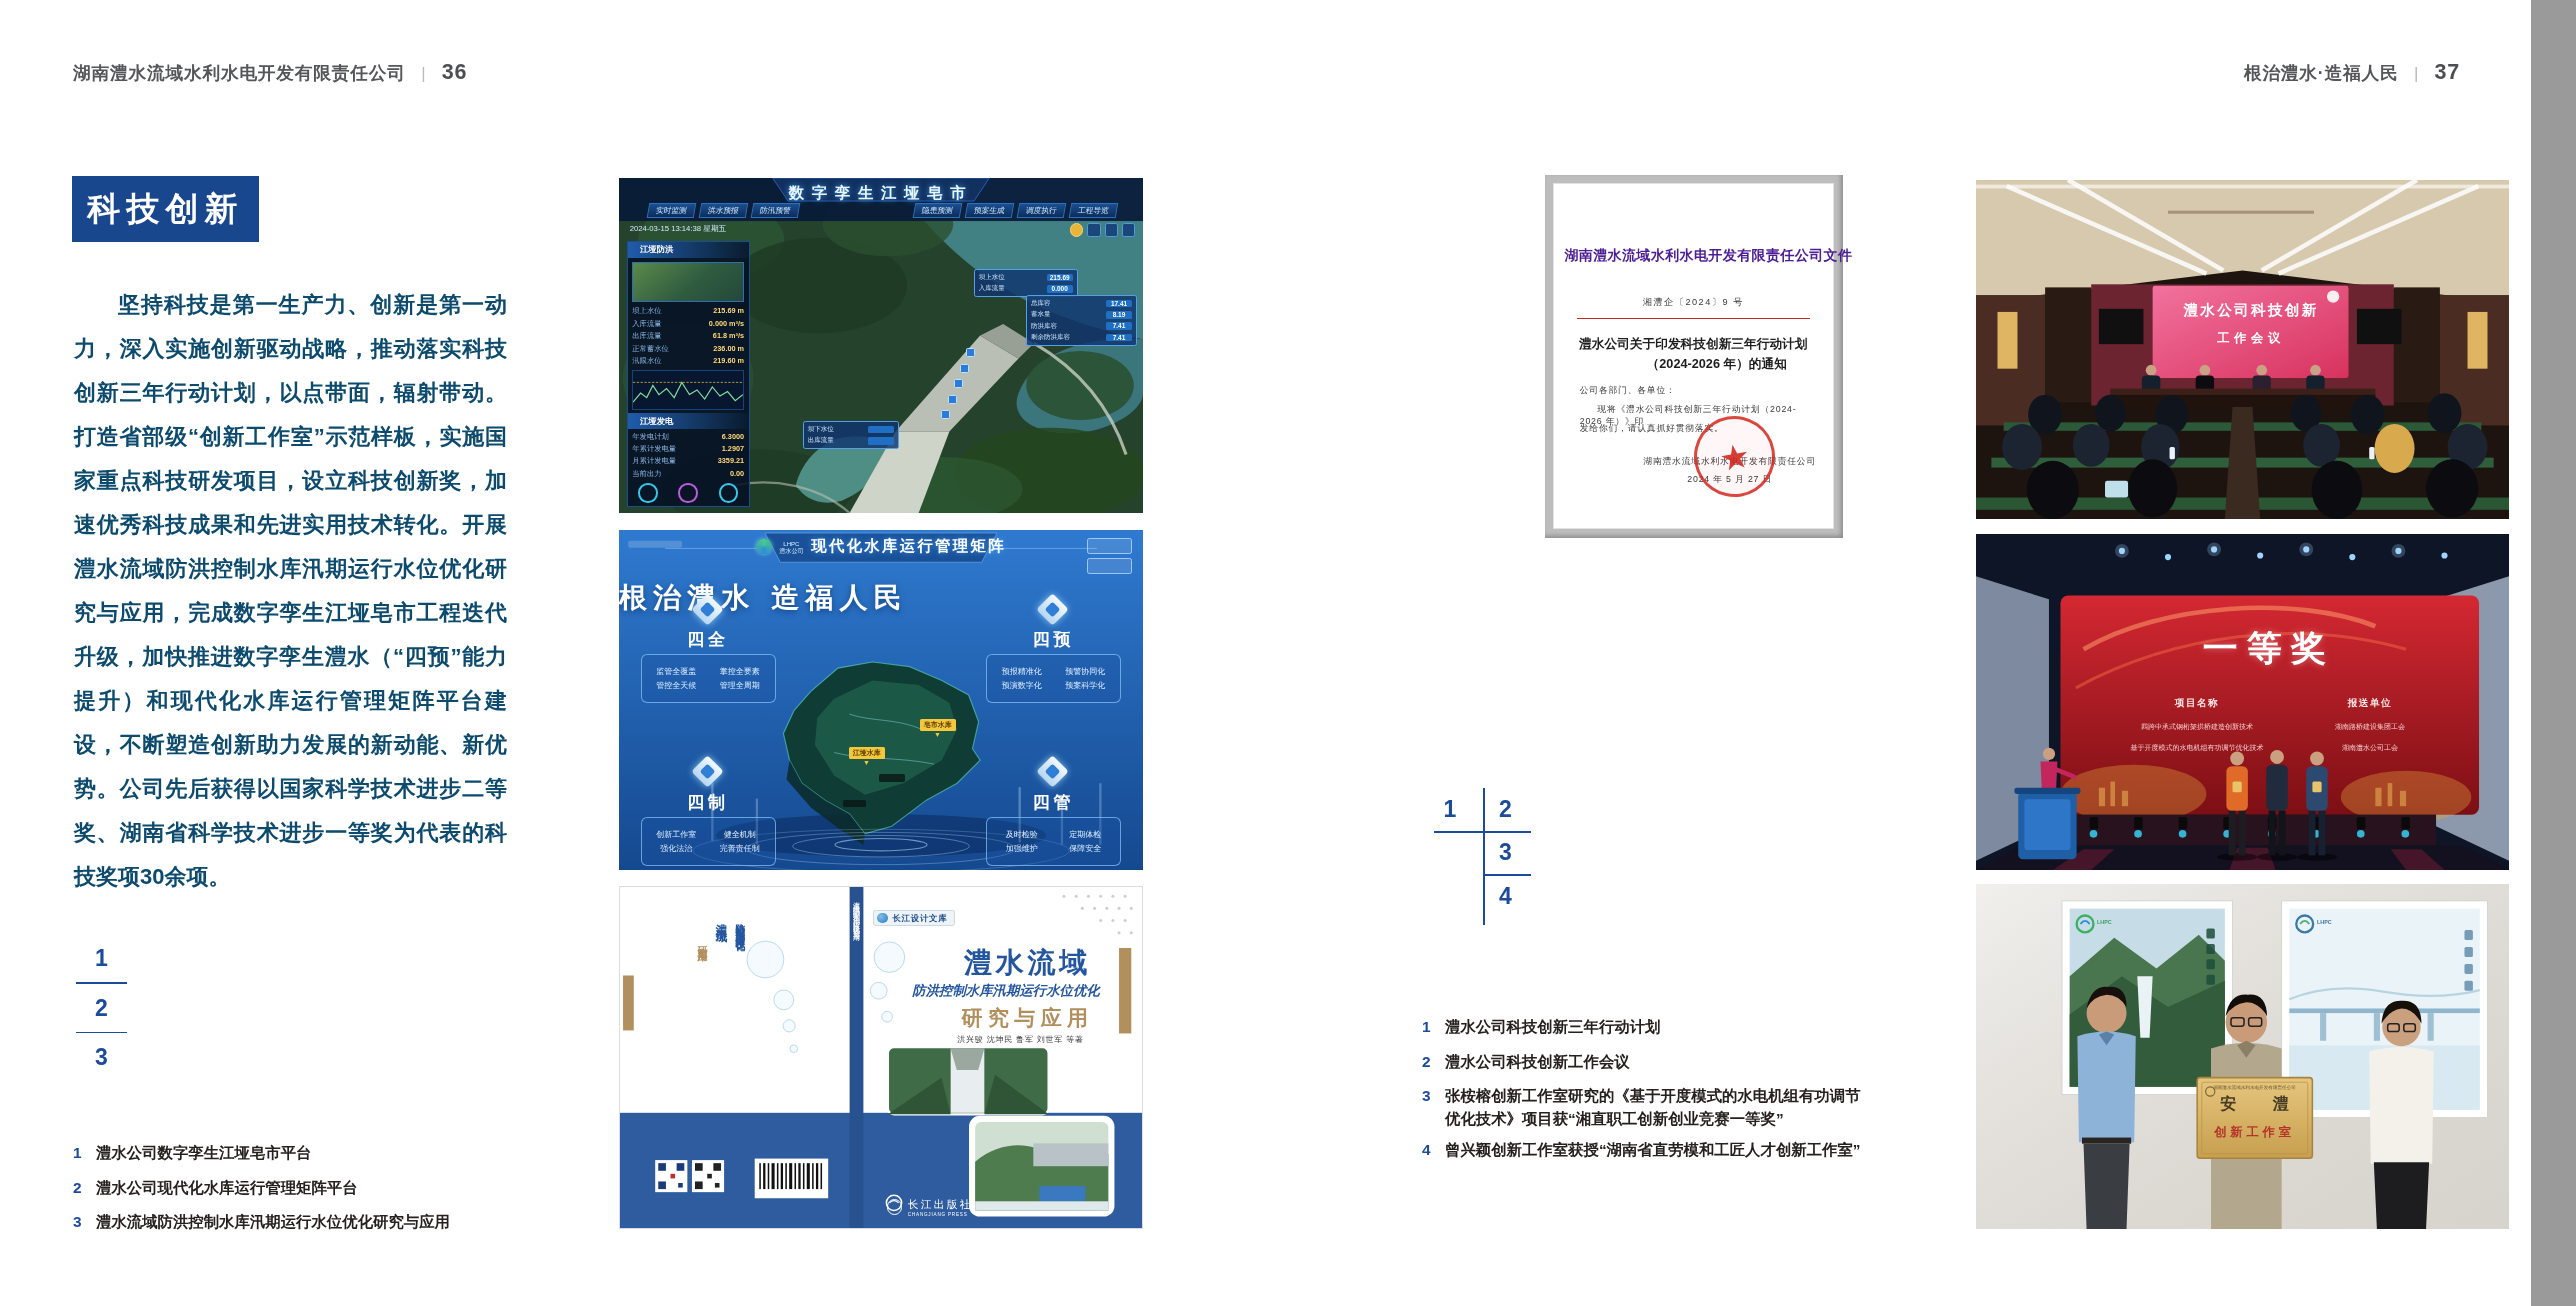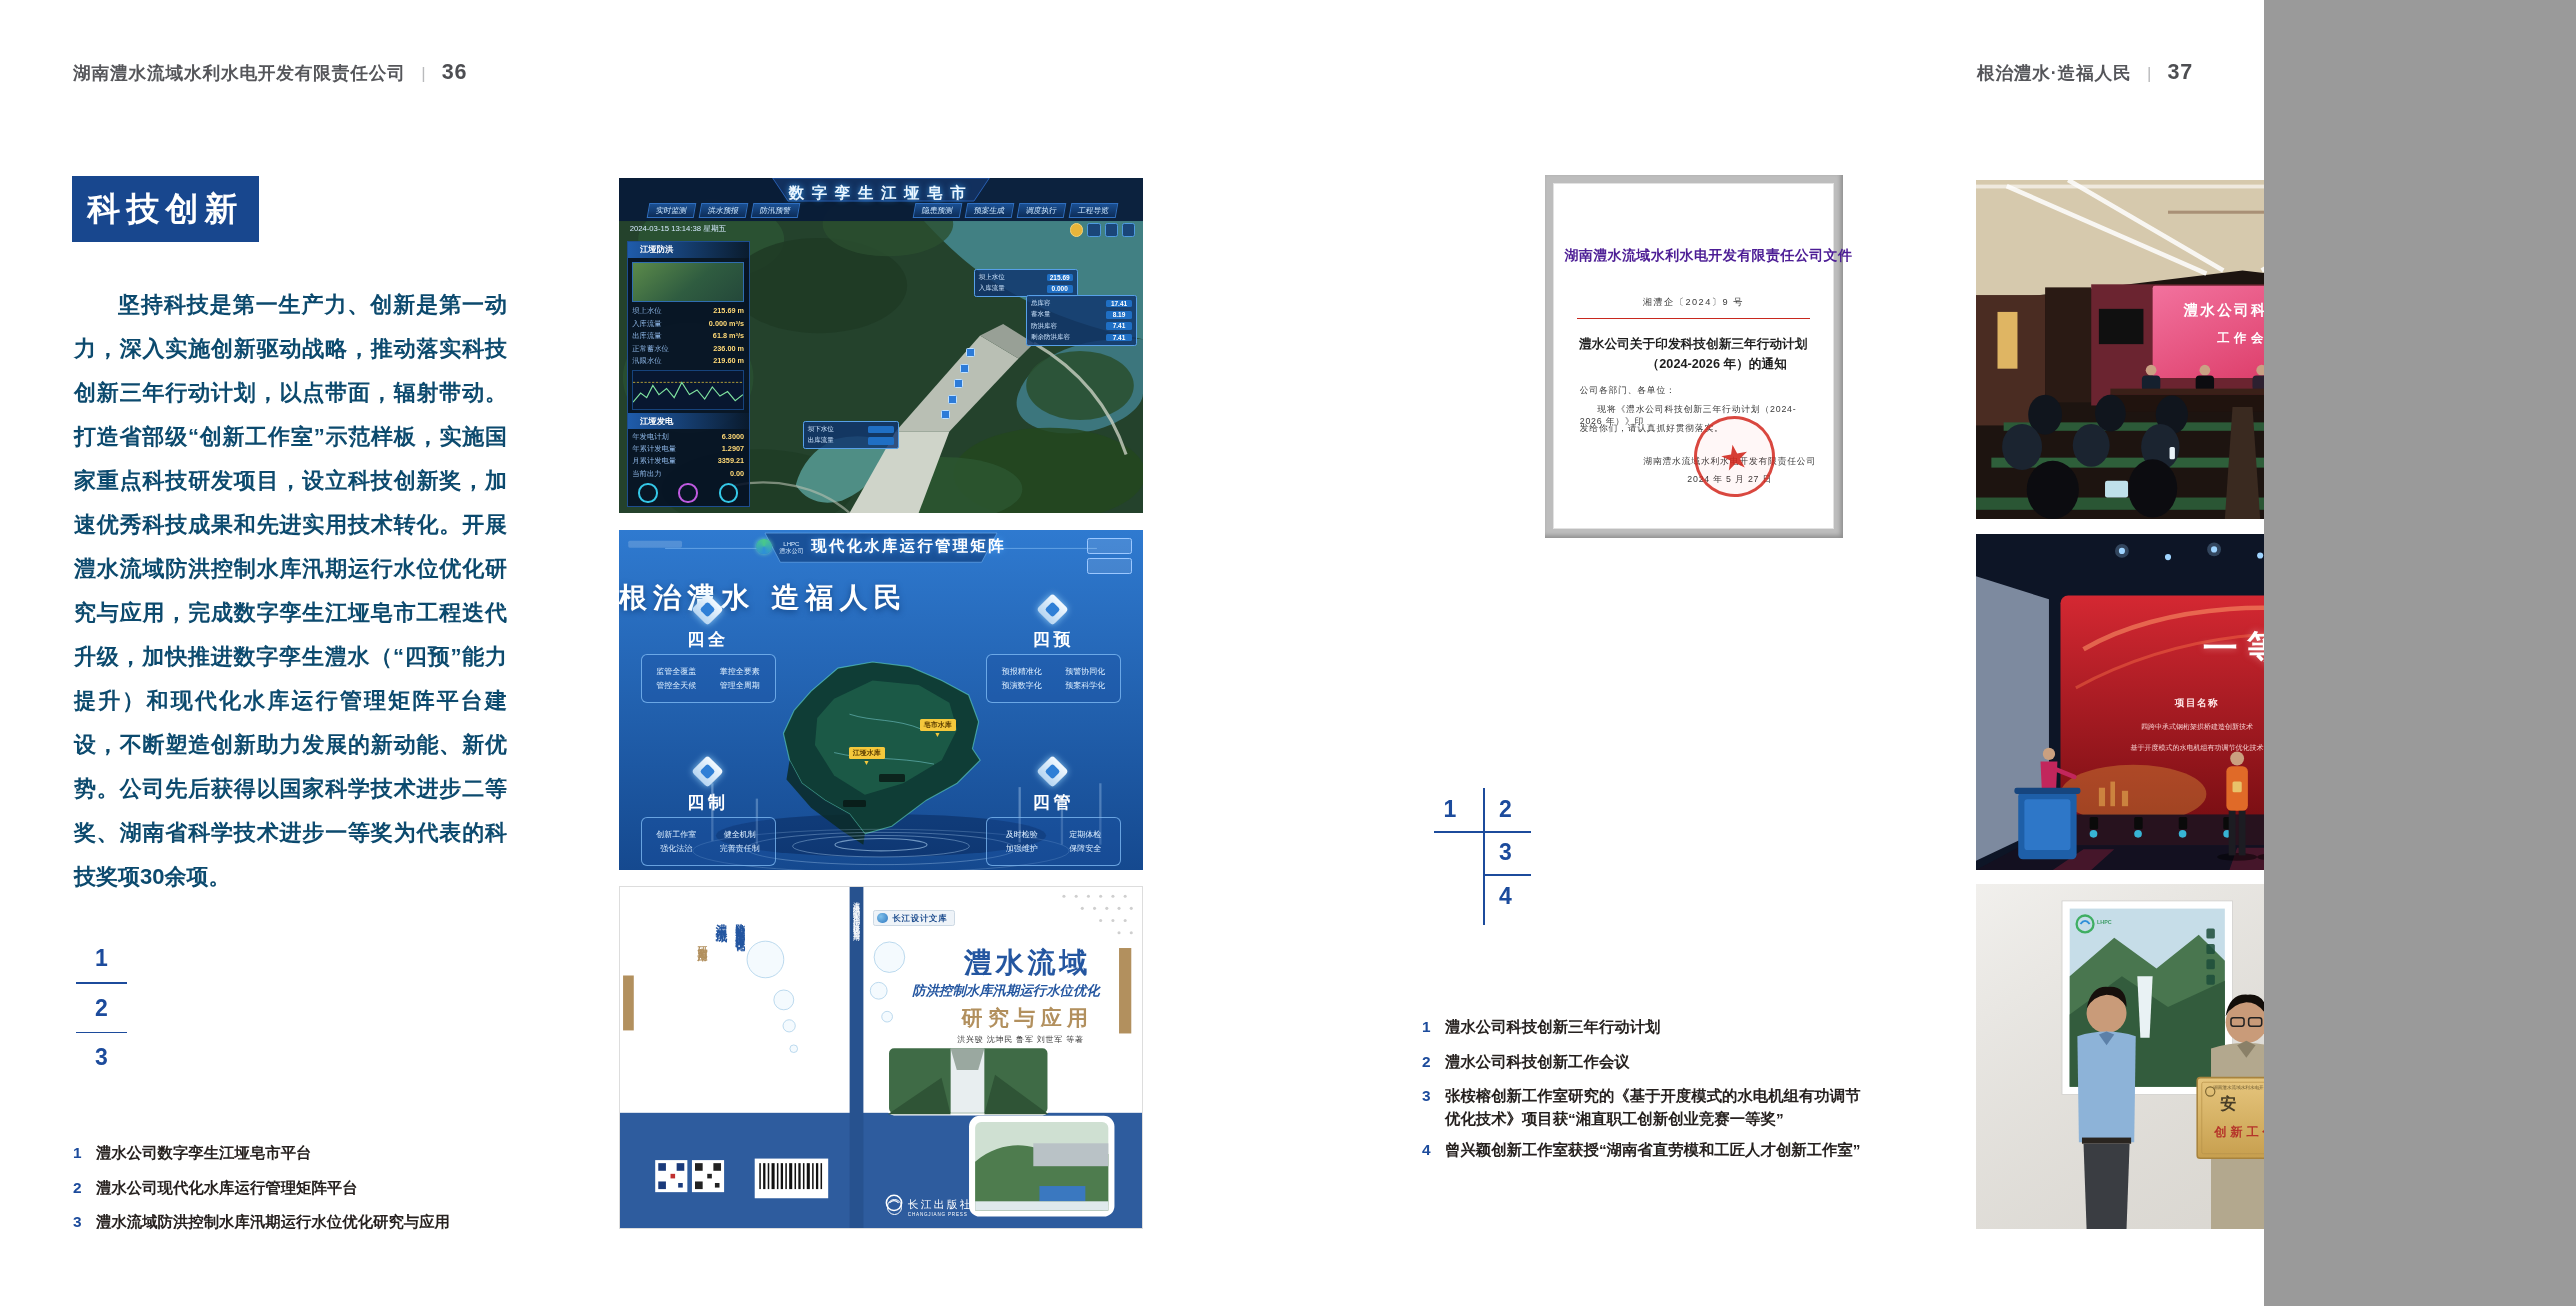--- a/index.html
+++ b/index.html
@@ -1,16 +1,16 @@
 <!DOCTYPE html>
 <html style="font-size:12.3px"><head>
 <meta charset="utf-8">
 <style>
   html,body{margin:0;padding:0;background:#9a9a9a;}
-  .spread{position:relative;width:2264px;height:1306px;background:#ffffff;overflow:hidden;
+  .spread{position:relative;width:2531px;height:1306px;background:#ffffff;overflow:hidden;
           font-family:"Liberation Sans","DejaVu Sans",sans-serif;color:#26211f;}
   .abs{position:absolute;}
   
   .hdr{position:absolute;top:60px;display:flex;align-items:baseline;gap:15.4px;
        font-weight:bold;color:#55565a;font-size:17.7px;letter-spacing:0.8px;}
   .hdr .divider{color:#b9babc;font-weight:normal;font-size:17px;}
   .hdr .pagenum{font-size:21.5px;color:#4d4e52;}
   
   .badge-title{position:absolute;left:72px;top:176px;width:187px;height:66px;background:#18478e;
        color:#fff;display:flex;align-items:center;justify-content:center;font-size:33px;

